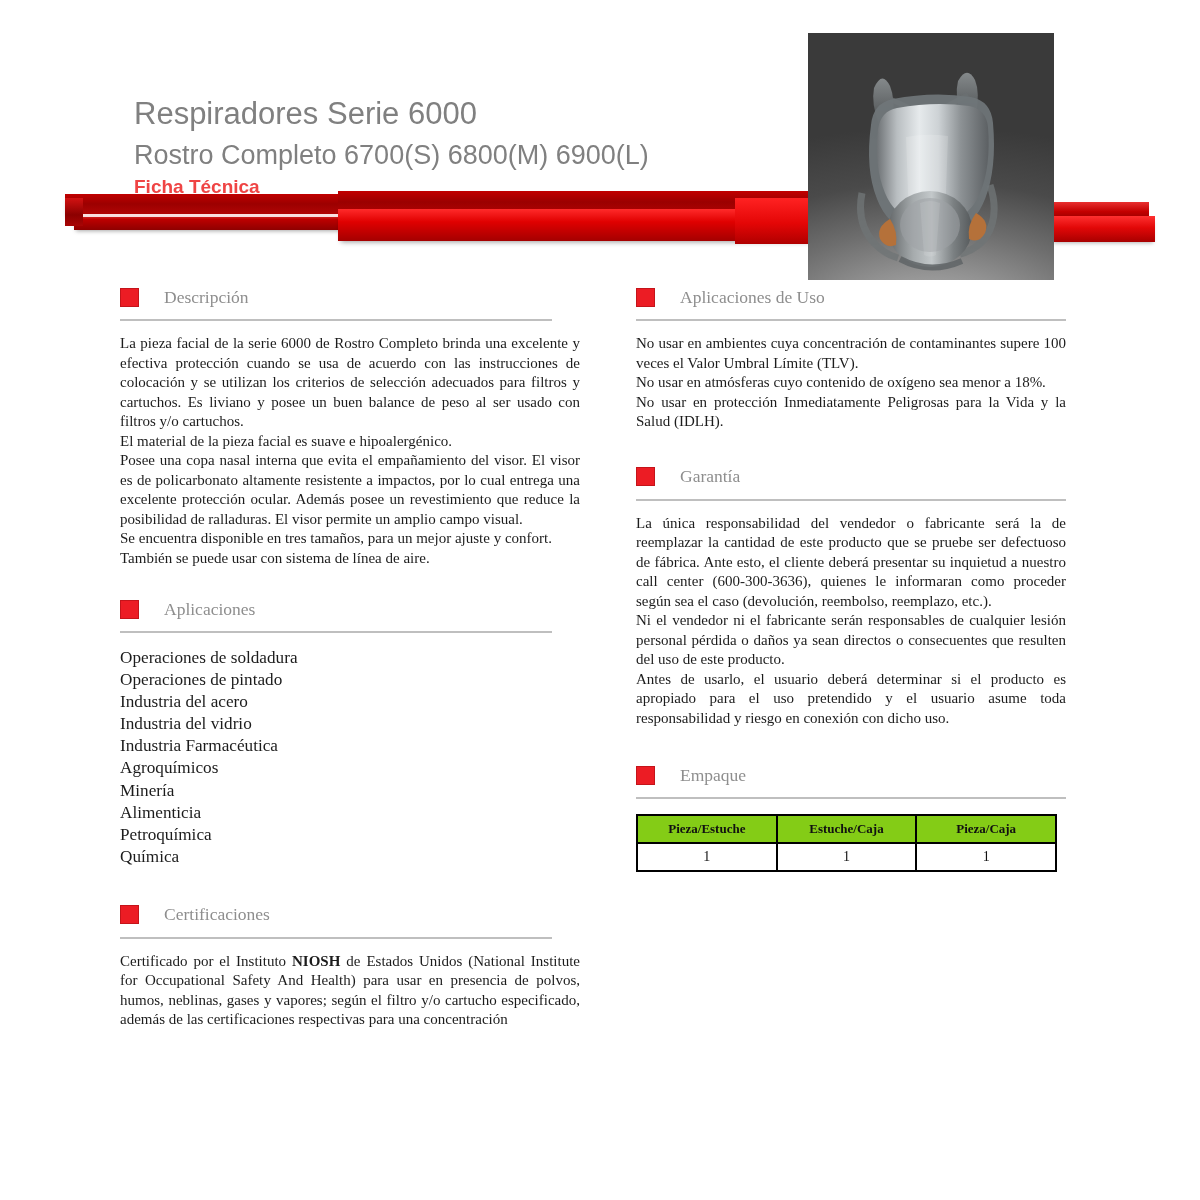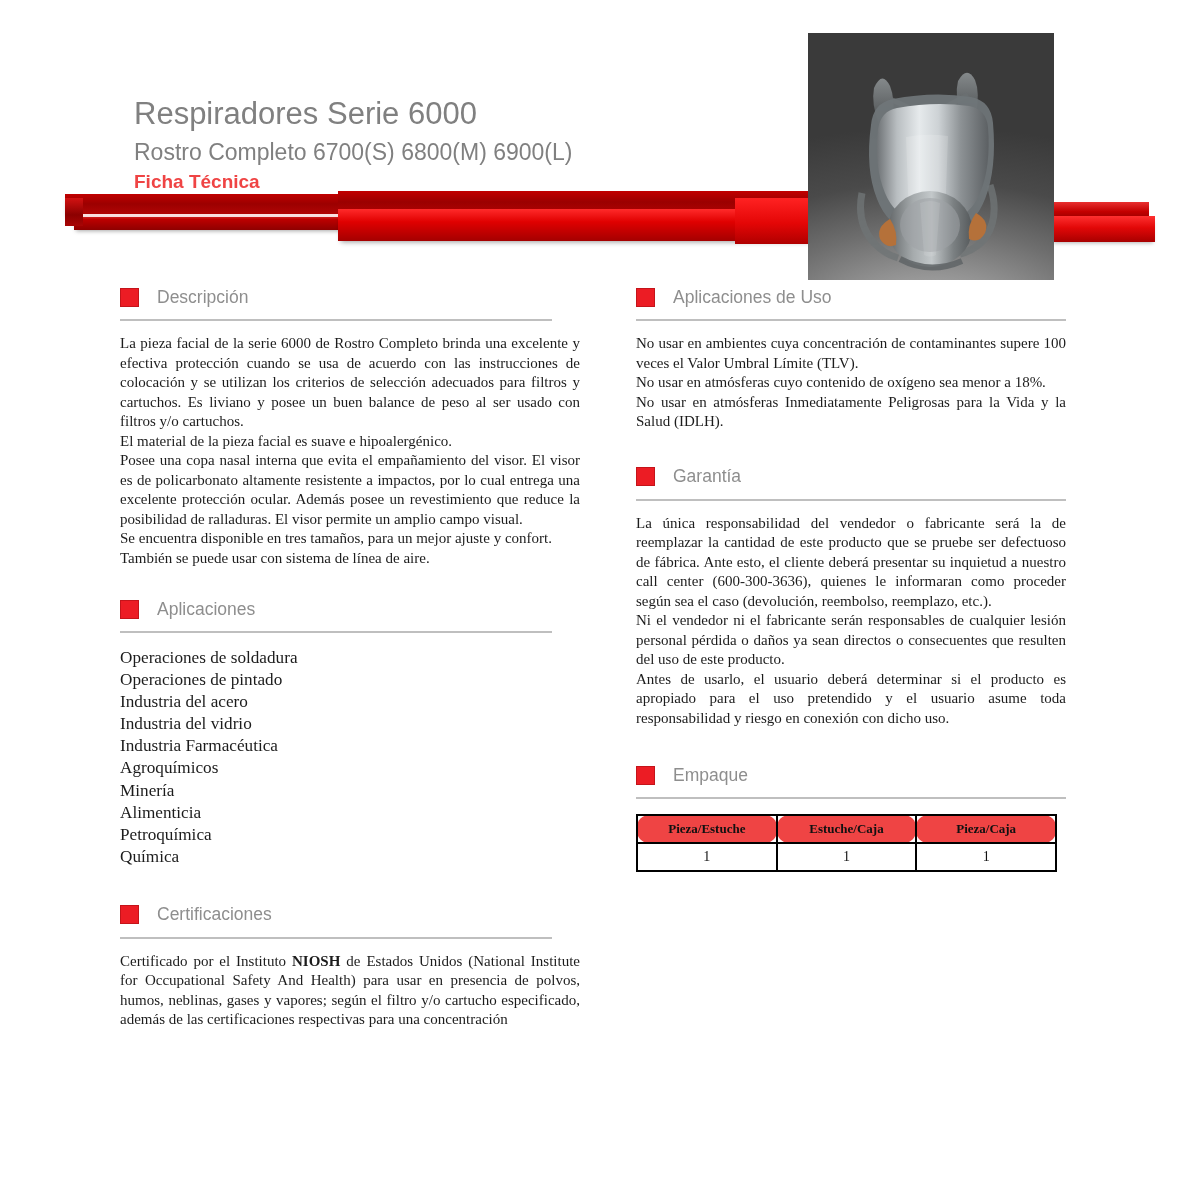--- a/index.html
+++ b/index.html
@@ -33,21 +33,21 @@
     font-size: 31px;
     font-weight: 400;
     color: #808080;
     letter-spacing: 0px;
     line-height: 1.18;
     margin: 0;
     white-space: nowrap;
   }
   .doc-subtitle {
     font-family: "Liberation Sans", "DejaVu Sans", sans-serif;
-    font-size: 23px;
+    font-size: 27px;
     font-weight: 400;
     color: #808080;
     margin: 6px 0 0 0;
     line-height: 1.2;
     white-space: nowrap;
   }
   .doc-kicker {
     font-family: "Liberation Sans", "DejaVu Sans", sans-serif;
     font-size: 19px;
     font-weight: 700;
@@ -157,25 +157,25 @@
     height: 30px;
   }
   .sec-bullet {
     width: 17px;
     height: 17px;
     background: #ec1c24;
     border: 1px solid #c4141a;
     flex: 0 0 auto;
   }
   .sec-title {
-    font-family: Liberation Sans, sans-serif;
+    font-family: Liberation Serif, serif;
     font-size: 17.5px;
     font-weight: 400;
     color: #8e8e8e;
-    margin-left: 18px;
+    margin-left: 25px;
     white-space: nowrap;
   }
   .sec-rule {
     height: 2px;
     background: #bfbfbf;
     margin-top: 7px;
   }
   .col-right .sec-rule { width: 430px; }
   .col-left  .sec-rule { width: 432px; }
 
@@ -207,24 +207,23 @@
     font-family: "Liberation Serif", "DejaVu Serif", serif;
   }
   .pack-table th, .pack-table td {
     border: 2px solid #000000;
     text-align: center;
     font-size: 13px;
     height: 22px;
     padding: 2px 0;
   }
   .pack-table th {
-    background: #ef4444;
+    background: #84cc16;
     font-weight: 700;
     color: #111;
-    border-radius: 12px;
   }
   .pack-table td {
     background: #ffffff;
     font-weight: 400;
     color: #111;
     font-size: 14px;
   }
 
   .spacer-desc   { height: 26px; }
   .spacer-apps   { height: 32px; }
@@ -362,21 +361,21 @@
 
   <div class="section">
     <div class="sec-head">
       <div class="sec-bullet"></div>
       <div class="sec-title">Aplicaciones de Uso</div>
     </div>
     <div class="sec-rule"></div>
     <div class="body-text">
       <p>No usar en ambientes cuya concentración de contaminantes supere 100 veces el Valor Umbral Límite (TLV).</p>
       <p>No usar en atmósferas cuyo contenido de oxígeno sea menor a 18%.</p>
-      <p>No usar en atmósferas Inmediatamente Peligrosas para   la Vida y la Salud  (IDLH).</p>
+      <p>No usar en protección Inmediatamente Peligrosas para   la Vida y la Salud  (IDLH).</p>
     </div>
   </div>
 
   <div class="spacer-instr"></div>
 
   <div class="section">
     <div class="sec-head">
       <div class="sec-bullet"></div>
       <div class="sec-title">Garantía</div>
     </div>

